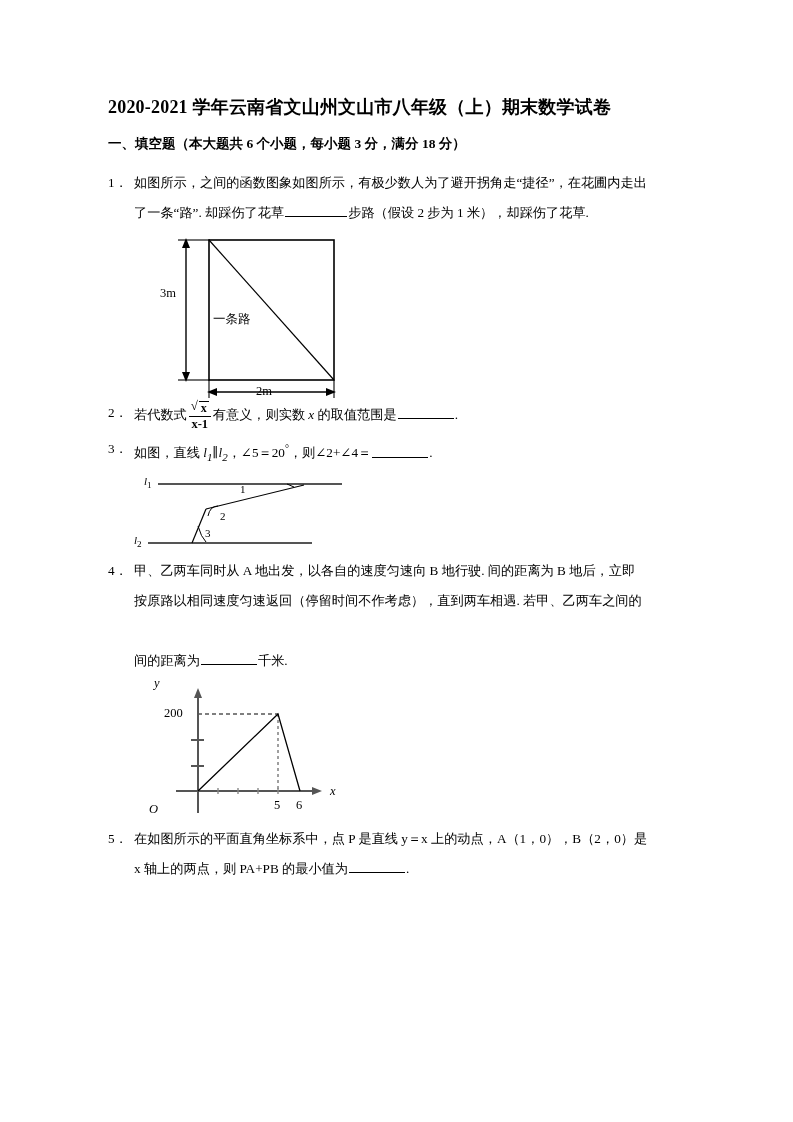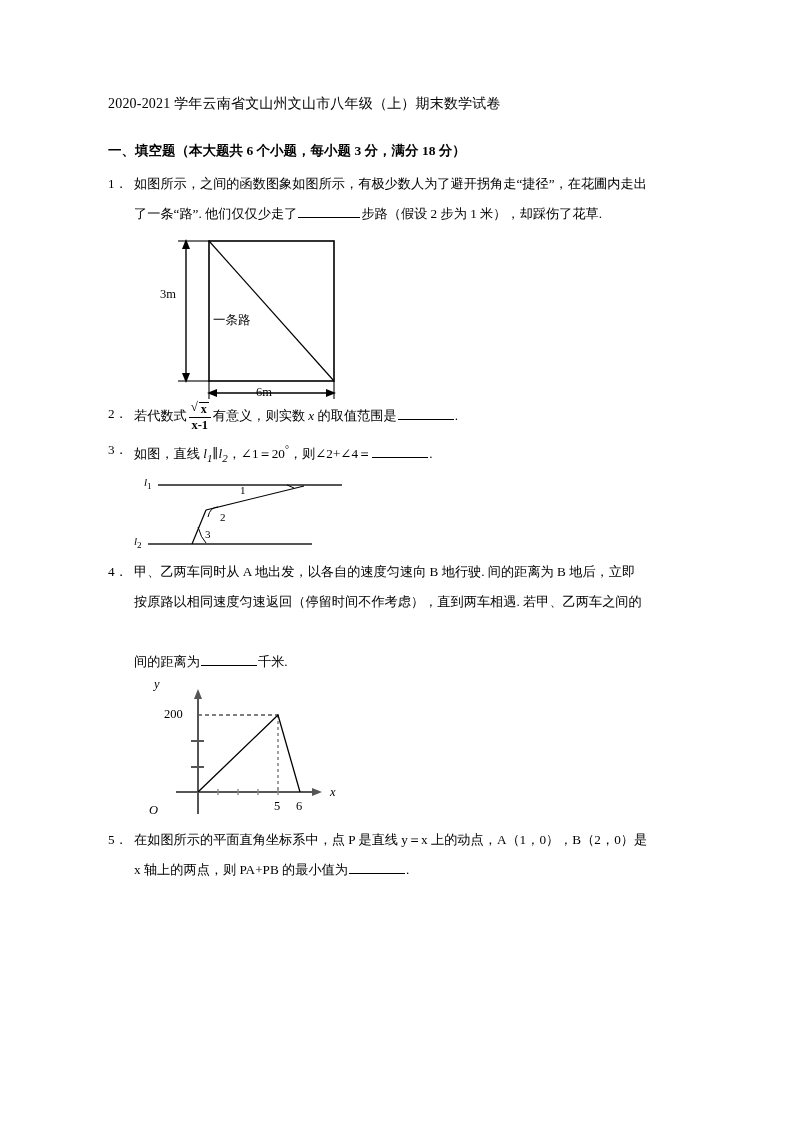--- a/index.html
+++ b/index.html
@@ -24,33 +24,33 @@
   .content {
     position: absolute;
     left: 108px;
     top: 95px;
     width: 578px;
   }
 
   
   .doc-title {
     font-family: "Liberation Serif", "DejaVu Serif", serif;
-    font-weight: normal;
-    font-size: 14px;
+    font-weight: bold;
+    font-size: 18px;
     line-height: 1.35;
     letter-spacing: 0.2px;
-    margin: 0 0 28px 0;
+    margin: 0 0 16px 0;
     white-space: nowrap;
   }
   .section-head {
     font-family: "Liberation Serif", "DejaVu Serif", serif;
     font-weight: bold;
     font-size: 13.5px;
     line-height: 1.4;
-    margin: 0 0 8px 0;
+    margin: 0 0 14px 0;
   }
 
   
   .question {
     position: relative;
     font-size: 13.2px;
     line-height: 30px;
     margin-bottom: 2px;
     text-align: justify;
   }
@@ -154,21 +154,21 @@
 <div class="page">
   <div class="content">
 
     <h1 class="doc-title">2020-2021 学年云南省文山州文山市八年级（上）期末数学试卷</h1>
     <div class="section-head">一、填空题（本大题共 6 个小题，每小题 3 分，满分 18 分）</div>
 
     <div class="question">
       <span class="q-num">1．</span>
       <div class="q-body">
         <span>如图所示，之间的函数图象如图所示，有极少数人为了避开拐角走“捷径”，在花圃内走出</span><br>
-        <span>了一条“路”. 他们仅仅少走了</span><span class="blank"></span><span>步路（假设 2 步为 1 米），却踩伤了花草.</span>
+        <span>了一条“路”. 却踩伤了花草</span><span class="blank"></span><span>步路（假设 2 步为 1 米），却踩伤了花草.</span>
       </div>
     </div>
 
     <div class="figure fig1">
       <svg width="260" height="168" viewBox="0 0 260 168" style="position:absolute;left:46px;top:0;">
 
         <rect x="55" y="10" width="125" height="140" fill="none" stroke="#000" stroke-width="1.6"></rect>
 
         <line x1="55" y1="10" x2="180" y2="150" stroke="#000" stroke-width="1.2"></line>
 
@@ -178,36 +178,36 @@
         <line x1="24" y1="10" x2="56" y2="10" stroke="#000" stroke-width="1.1"></line>
         <line x1="24" y1="150" x2="56" y2="150" stroke="#000" stroke-width="1.1"></line>
 
         <line x1="55" y1="162" x2="180" y2="162" stroke="#000" stroke-width="1.4"></line>
         <polygon points="53,162 63,158 63,166" fill="#000"></polygon>
         <polygon points="182,162 172,158 172,166" fill="#000"></polygon>
         <line x1="55" y1="150" x2="55" y2="168" stroke="#000" stroke-width="1.1"></line>
         <line x1="180" y1="150" x2="180" y2="168" stroke="#000" stroke-width="1.1"></line>
       </svg>
       <span class="fig-label" style="left:52px;top:56px;">3m</span>
-      <span class="fig-label" style="left:148px;top:154px;">6m</span>
+      <span class="fig-label" style="left:148px;top:154px;">2m</span>
       <span class="fig-label" style="left:105px;top:81px;">一条路</span>
     </div>
 
     <div class="question" style="line-height:34px;">
       <span class="q-num">2．</span>
       <div class="q-body">
         <span>若代数式</span><span class="frac"><span class="num"><span class="radical"><span class="rad-sign">√</span><span class="rad-body">x</span></span></span><span class="den">x-1</span></span><span>有意义，则实数</span> <span class="it">x</span> <span>的取值范围是</span><span class="blank-sm"></span><span>.</span>
       </div>
     </div>
 
     <div class="question">
       <span class="q-num">3．</span>
       <div class="q-body">
         <span>如图，直线</span>
-        <span class="it">l</span><sub class="it">1</sub><span>∥</span><span class="it">l</span><sub class="it">2</sub><span>，∠1＝20</span><span class="sup-deg">°</span><span>，则∠2+∠4＝</span><span class="blank-sm"></span><span>.</span>
+        <span class="it">l</span><sub class="it">1</sub><span>∥</span><span class="it">l</span><sub class="it">2</sub><span>，∠5＝20</span><span class="sup-deg">°</span><span>，则∠2+∠4＝</span><span class="blank-sm"></span><span>.</span>
       </div>
     </div>
 
     <div class="figure fig2">
       <svg width="260" height="82" viewBox="0 0 260 82" style="position:absolute;left:36px;top:0;">
 
         <line x1="14" y1="10" x2="198" y2="10" stroke="#555" stroke-width="2.2"></line>
 
         <line x1="4" y1="69" x2="168" y2="69" stroke="#555" stroke-width="2.2"></line>
 

